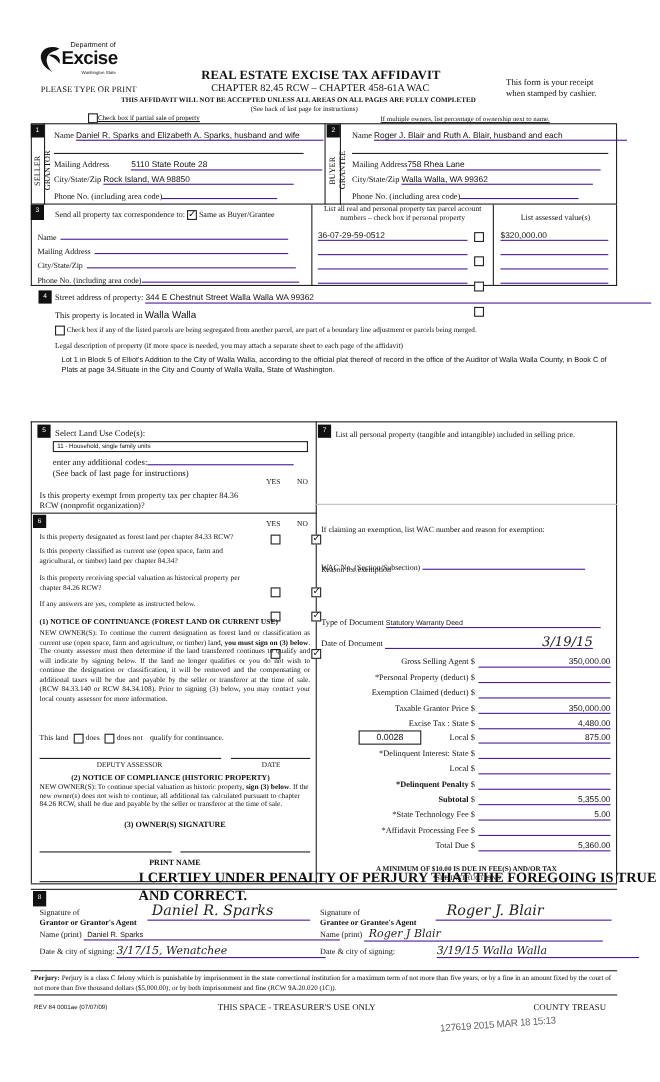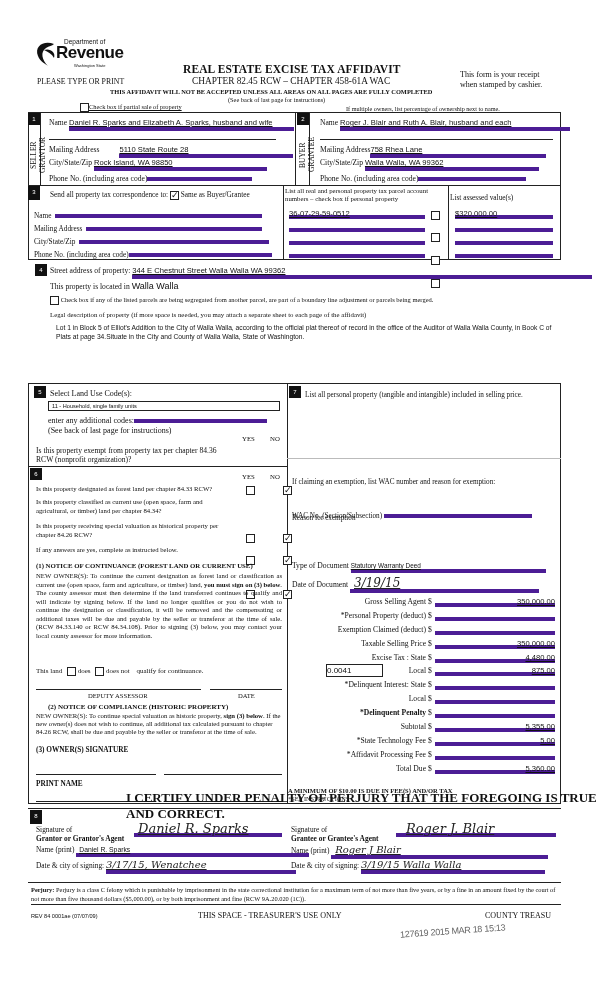--- a/index.html
+++ b/index.html
@@ -2,44 +2,44 @@
 <html><head>
 <meta charset="utf-8">
 <style>
   * { box-sizing: border-box; margin: 0; padding: 0; }
   html, body { width: 600px; height: 984px; background: #ffffff; overflow: hidden; }
   body { position: relative; font-family: "Liberation Serif", "DejaVu Serif", serif; color: #111; font-size: 8px; }
   .abs { position: absolute; }
   .sans { font-family: "Liberation Sans", "DejaVu Sans", sans-serif; }
   .bold { font-weight: bold; }
   .fill { font-family: "Liberation Sans", "DejaVu Sans", sans-serif; font-size: 7.6px; }
-  .ul { border-bottom: 4px solid #4c1d95; text-decoration: underline; }
+  .ul { border-bottom: 1px solid #4c1d95; }
   .badge { position: absolute; width: 12px; height: 12px; background: #111; color: #fff; font-size: 6px; text-align: center; line-height: 12px; font-family: "Liberation Sans", sans-serif; }
   .cb { display: inline-block; width: 9px; height: 9px; border: 1px solid #222; vertical-align: middle; position: relative; background: #fff; }
   .cb.checked::after { content: "✓"; position: absolute; left: 0px; top: -3px; font-size: 9px; line-height: 12px; font-family: "DejaVu Sans", sans-serif; }
   .line { position: absolute; background: #222; }
   .row { position: absolute; white-space: nowrap; }
   .vlabel { position: absolute; writing-mode: vertical-rl; transform: rotate(180deg); font-size: 7.5px; text-align: center; line-height: 9px; }
   .sig { font-family: "DejaVu Serif", serif; font-style: italic; color: #222; }
   .right { text-align: right; }
-  .center { }
+  .center { text-align: center; }
 </style>
 </head>
 <body>
 
 
 
 
 <div class="abs" style="left:34px;top:38px;width:86px;height:34px;">
   <svg class="abs" style="left:0;top:2px;" width="24" height="28" viewBox="0 0 24 28">
     <path d="M20 4 C10 0, 0 6, 4 16 C6 22, 12 24, 14 26 C8 20, 6 12, 12 8 C15 6, 18 6, 20 4 Z" fill="#111"></path>
     <path d="M10 10 C16 8, 22 12, 20 18 C18 14, 14 12, 10 10 Z" fill="#111"></path>
   </svg>
   <div class="abs sans" style="left:30px;top:0;font-size:6.5px;">Department of</div>
-  <div class="abs sans bold" style="left:22px;top:6px;font-size:17px;letter-spacing:-0.5px;line-height:18px;">Revenue</div>
+  <div class="abs sans bold" style="left:22px;top:6px;font-size:17px;letter-spacing:-0.5px;line-height:18px;">Excise</div>
   <div class="abs sans" style="left:40px;top:25px;font-size:4px;">Washington State</div>
 </div>
 <div class="abs" style="left:37px;top:77px;font-size:7.8px;">PLEASE TYPE OR PRINT</div>
 
 <div class="abs bold" style="left:183px;top:63px;font-size:11.5px;letter-spacing:0.1px;">REAL ESTATE EXCISE TAX AFFIDAVIT</div>
 <div class="abs" style="left:192px;top:76px;font-size:9.3px;">CHAPTER 82.45 RCW – CHAPTER 458-61A WAC</div>
 <div class="abs bold" style="left:110px;top:88px;font-size:6.4px;">THIS AFFIDAVIT WILL NOT BE ACCEPTED UNLESS ALL AREAS ON ALL PAGES ARE FULLY COMPLETED</div>
 <div class="abs" style="left:228px;top:96px;font-size:6.3px;">(See back of last page for instructions)</div>
 <div class="abs" style="left:460px;top:70px;font-size:8px;">This form is your receipt</div>
 <div class="abs" style="left:460px;top:80px;font-size:8px;">when stamped by cashier.</div>
@@ -211,21 +211,21 @@
   <span class="cb" style="margin-left:3px;"></span>
   <span>does</span>
   <span class="cb" style="margin-left:3px;"></span>
   <span>does not</span>
   <span style="margin-left:5px;">qualify for continuance.</span>
 </div>
 <div class="line" style="left:36px;top:689px;width:165px;height:1px;"></div>
 <div class="line" style="left:210px;top:689px;width:72px;height:1px;"></div>
 <div class="abs" style="left:88px;top:692px;font-size:6.6px;">DEPUTY ASSESSOR</div>
 <div class="abs" style="left:238px;top:692px;font-size:6.6px;">DATE</div>
-<div class="abs bold center" style="left:48px;top:703px;width:246px;font-size:7px;">(2) NOTICE OF COMPLIANCE (HISTORIC PROPERTY)</div>
+<div class="abs bold center" style="left:32px;top:703px;width:246px;font-size:7px;">(2) NOTICE OF COMPLIANCE (HISTORIC PROPERTY)</div>
 <div class="abs" style="left:36px;top:712px;width:246px;font-size:6.7px;line-height:8px;">
   <span>NEW OWNER(S): To continue special valuation as historic property,</span> <b>sign (3) below</b><span>. If the new owner(s) does not wish to continue, all additional tax calculated pursuant to chapter 84.26 RCW, shall be due and payable by the seller or transferor at the time of sale.</span>
 </div>
 <div class="abs bold center" style="left:36px;top:745px;width:246px;font-size:7.3px;">(3) OWNER(S) SIGNATURE</div>
 <div class="line" style="left:36px;top:774px;width:120px;height:1px;"></div>
 <div class="line" style="left:164px;top:774px;width:118px;height:1px;"></div>
 <div class="abs bold center" style="left:36px;top:779px;width:246px;font-size:7.3px;">PRINT NAME</div>
 <div class="line" style="left:36px;top:801px;width:120px;height:1px;"></div>
 <div class="line" style="left:164px;top:801px;width:118px;height:1px;"></div>
 
@@ -238,65 +238,65 @@
 <div class="row" style="left:292px;top:497px;font-size:7.2px;margin-top:12px;">
   <span>WAC No. (Section/Subsection)</span> <span class="ul" style="display:inline-block;width:148px;height:9px;"></span>
 </div>
 <div class="abs" style="left:292px;top:514px;font-size:7.2px;">Reason for exemption</div>
 <div class="abs" style="left:292px;top:526px;width:264px;height:30px;"></div>
 
 <div class="row" style="left:292px;top:561px;font-size:7.6px;">
   <span>Type of Document</span>
   <span class="fill ul" style="display:inline-block;width:195px;font-size:6.4px;">Statutory Warranty Deed</span>
 </div>
-<div class="row" style="left:292px;top:577px;font-size:7.6px;">
+<div class="row" style="left:292px;top:577px;font-size:7.6px;text-align:right;">
   <span>Date of Document</span>
   <span class="ul sig" style="display:inline-block;width:189px;font-size:12px;padding-left:4px;line-height:12px;">3/19/15</span>
 </div>
 
 
 <div>
   <div class="abs right" style="left:300px;top:597px;width:126px;font-size:7.6px;">Gross Selling Agent</div>
   <div class="abs" style="left:428px;top:597px;font-size:7.6px;">$</div>
   <div class="abs right fill ul" style="left:435px;top:597px;width:120px;height:10px;">350,000.00</div>
 
   <div class="abs right" style="left:300px;top:611px;width:126px;font-size:7.6px;">*Personal Property (deduct)</div>
   <div class="abs" style="left:428px;top:611px;font-size:7.6px;">$</div>
   <div class="abs right fill ul" style="left:435px;top:611px;width:120px;height:10px;"></div>
 
   <div class="abs right" style="left:300px;top:625px;width:126px;font-size:7.6px;">Exemption Claimed (deduct)</div>
   <div class="abs" style="left:428px;top:625px;font-size:7.6px;">$</div>
   <div class="abs right fill ul" style="left:435px;top:625px;width:120px;height:10px;"></div>
 
-  <div class="abs right" style="left:300px;top:639px;width:126px;font-size:7.6px;">Taxable Selling Price</div>
+  <div class="abs right" style="left:300px;top:639px;width:126px;font-size:7.6px;">Taxable Grantor Price</div>
   <div class="abs" style="left:428px;top:639px;font-size:7.6px;">$</div>
   <div class="abs right fill ul" style="left:435px;top:639px;width:120px;height:10px;">350,000.00</div>
 
   <div class="abs right" style="left:300px;top:653px;width:126px;font-size:7.6px;">Excise Tax : State</div>
   <div class="abs" style="left:428px;top:653px;font-size:7.6px;">$</div>
   <div class="abs right fill ul" style="left:435px;top:653px;width:120px;height:10px;">4,480.00</div>
 
-  <div class="abs sans center" style="left:326px;top:664px;width:57px;height:13px;border:1px solid #222;font-size:8px;line-height:11px;">0.0041</div>
+  <div class="abs sans center" style="left:326px;top:664px;width:57px;height:13px;border:1px solid #222;font-size:8px;line-height:11px;">0.0028</div>
   <div class="abs right" style="left:386px;top:666px;width:40px;font-size:7.6px;">Local</div>
   <div class="abs" style="left:428px;top:666px;font-size:7.6px;">$</div>
   <div class="abs right fill ul" style="left:435px;top:666px;width:120px;height:10px;">875.00</div>
 
   <div class="abs right" style="left:300px;top:680px;width:126px;font-size:7.6px;">*Delinquent Interest: State</div>
   <div class="abs" style="left:428px;top:680px;font-size:7.6px;">$</div>
   <div class="abs right fill ul" style="left:435px;top:680px;width:120px;height:10px;"></div>
 
   <div class="abs right" style="left:300px;top:694px;width:126px;font-size:7.6px;">Local</div>
   <div class="abs" style="left:428px;top:694px;font-size:7.6px;">$</div>
   <div class="abs right fill ul" style="left:435px;top:694px;width:120px;height:10px;"></div>
 
   <div class="abs right" style="left:300px;top:708px;width:126px;font-size:7.6px;font-weight:bold;">*Delinquent Penalty</div>
   <div class="abs" style="left:428px;top:708px;font-size:7.6px;">$</div>
   <div class="abs right fill ul" style="left:435px;top:708px;width:120px;height:10px;"></div>
 
-  <div class="abs right" style="left:300px;top:722px;width:126px;font-size:7.6px;">Subtotal</div>
+  <div class="abs right" style="left:300px;top:722px;width:126px;font-size:7.6px;font-weight:bold;">Subtotal</div>
   <div class="abs" style="left:428px;top:722px;font-size:7.6px;">$</div>
   <div class="abs right fill ul" style="left:435px;top:722px;width:120px;height:10px;">5,355.00</div>
 
   <div class="abs right" style="left:300px;top:736px;width:126px;font-size:7.6px;">*State Technology Fee</div>
   <div class="abs" style="left:428px;top:736px;font-size:7.6px;">$</div>
   <div class="abs right fill ul" style="left:435px;top:736px;width:120px;height:10px;">5.00</div>
 
   <div class="abs right" style="left:300px;top:750px;width:126px;font-size:7.6px;">*Affidavit Processing Fee</div>
   <div class="abs" style="left:428px;top:750px;font-size:7.6px;">$</div>
   <div class="abs right fill ul" style="left:435px;top:750px;width:120px;height:10px;"></div>
@@ -329,21 +329,21 @@
 <div class="abs" style="left:291px;top:825px;font-size:7.4px;line-height:9px;">
   <span>Signature of</span><br><b>Grantee or Grantee's Agent</b>
 </div>
 <div class="abs sig ul" style="left:396px;top:822px;width:160px;height:15px;font-size:13px;line-height:14px;padding-left:10px;">Roger J. Blair</div>
 <div class="row" style="left:291px;top:845px;font-size:7.4px;">
   <span>Name (print)</span>
   <span class="sig ul" style="display:inline-block;width:217px;font-size:10px;line-height:10px;padding-left:4px;">Roger J Blair</span>
 </div>
 <div class="row" style="left:291px;top:860px;font-size:7.4px;">
   <span>Date &amp; city of signing:</span>
-  <span class="sig ul" style="display:inline-block;width:184px;font-size:10px;line-height:10px;">3/19/15  Walla Walla</span>
+  <span class="sig ul" style="display:inline-block;width:184px;font-size:10px;line-height:10px;margin-left:36px;">3/19/15  Walla Walla</span>
 </div>
 
 
 <div class="abs" style="left:31px;top:886px;width:530px;font-size:6.4px;line-height:8.5px;border-bottom:1.5px solid #222;padding-bottom:1px;">
   <b>Perjury:</b> <span>Perjury is a class C felony which is punishable by imprisonment in the state correctional institution for a maximum term of not more than five years, or by a fine in an amount fixed by the court of not more than five thousand dollars ($5,000.00), or by both imprisonment and fine (RCW 9A.20.020 (1C)).</span>
 </div>
 <div class="abs sans" style="left:31px;top:913px;font-size:5.6px;">REV 84 0001ae (07/07/09)</div>
 <div class="abs" style="left:198px;top:911px;font-size:8px;">THIS SPACE - TREASURER'S USE ONLY</div>
 <div class="abs" style="left:485px;top:911px;font-size:8px;">COUNTY TREASU</div>
 <div class="abs sans" style="left:400px;top:926px;font-size:9px;color:#666;transform:rotate(-4deg);letter-spacing:-0.3px;">127619 2015 MAR 18 15:13</div>

